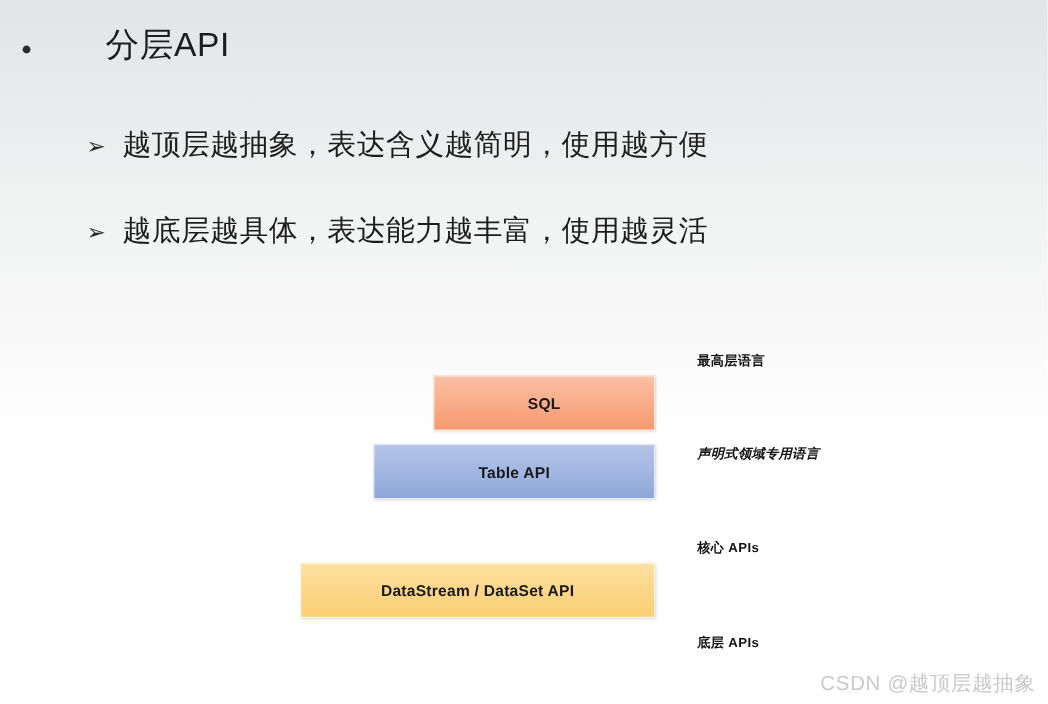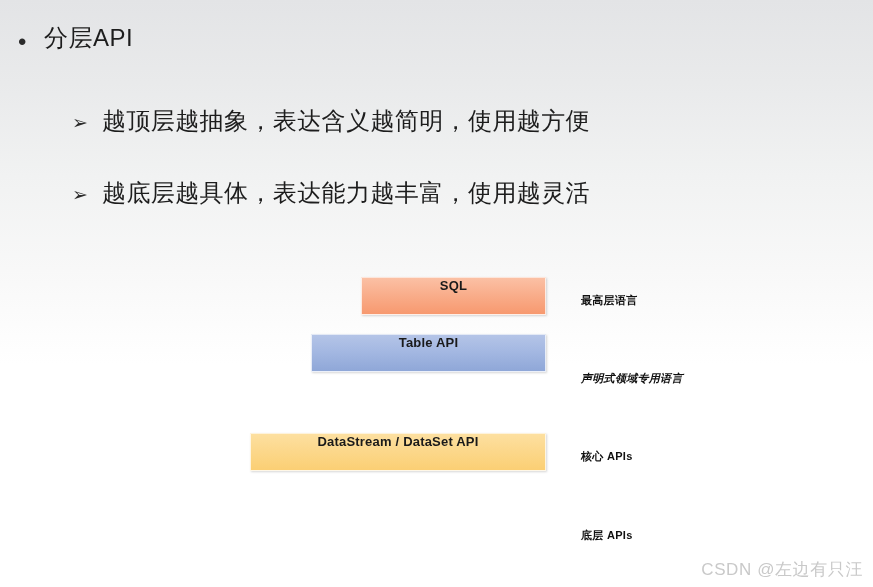--- a/index.html
+++ b/index.html
@@ -22,25 +22,26 @@
     display:flex; align-items:flex-start;
   }
   .title-bullet {
     font-size:24px; line-height:1;
     color:#2b2b2b;
     width:26px;
     margin-top:14px;
     text-align:left;
   }
   .title-text {
-    font-size:24px;
+    font-size:28px;
     line-height:44px;
     color:#1d1d1d;
     letter-spacing:0.5px;
     font-weight:400;
+    margin-left:44px;
   }
 
   
   .bullet-line {
     position:absolute;
     display:flex; align-items:baseline;
     left:72px;
   }
   .bullet-line.l1 { top:104px; }
   .bullet-line.l2 { top:176px; }
@@ -56,24 +57,25 @@
     line-height:34px;
     color:#1d1d1d;
     letter-spacing:0.4px;
     white-space:nowrap;
   }
 
   
   #pyramid { position:absolute; left:0; top:0; width:873px; height:587px; }
   .layer-bar {
     position:absolute;
-    height:38px;
-    display:flex; justify-content:center;
+    height:46px;
+    display:flex; align-items:center; justify-content:center;
     border:1px solid rgba(255,255,255,0.75);
     box-shadow: 1px 1px 2px rgba(0,0,0,0.16);
+    margin-top: 36px;
   }
   .layer-bar-text {
     font-size:13px;
     font-weight:bold;
     color:#1a1a1a;
     letter-spacing:0.2px;
     white-space:nowrap;
   }
   .layer-label {
     position:absolute;
@@ -146,15 +148,15 @@
 
     <div class="layer-bar bar-ds">
       <span class="layer-bar-text">DataStream / DataSet API</span>
     </div>
     <div class="layer-label lab-ds">核心 APIs</div>
 
     <div class="layer-label lab-state">底层 APIs</div>
 
   </div>
 
-  <div class="watermark">CSDN @左边有只汪</div>
+  <div class="watermark">CSDN @越顶层越抽象</div>
 
 </div>
 
 </body></html>

